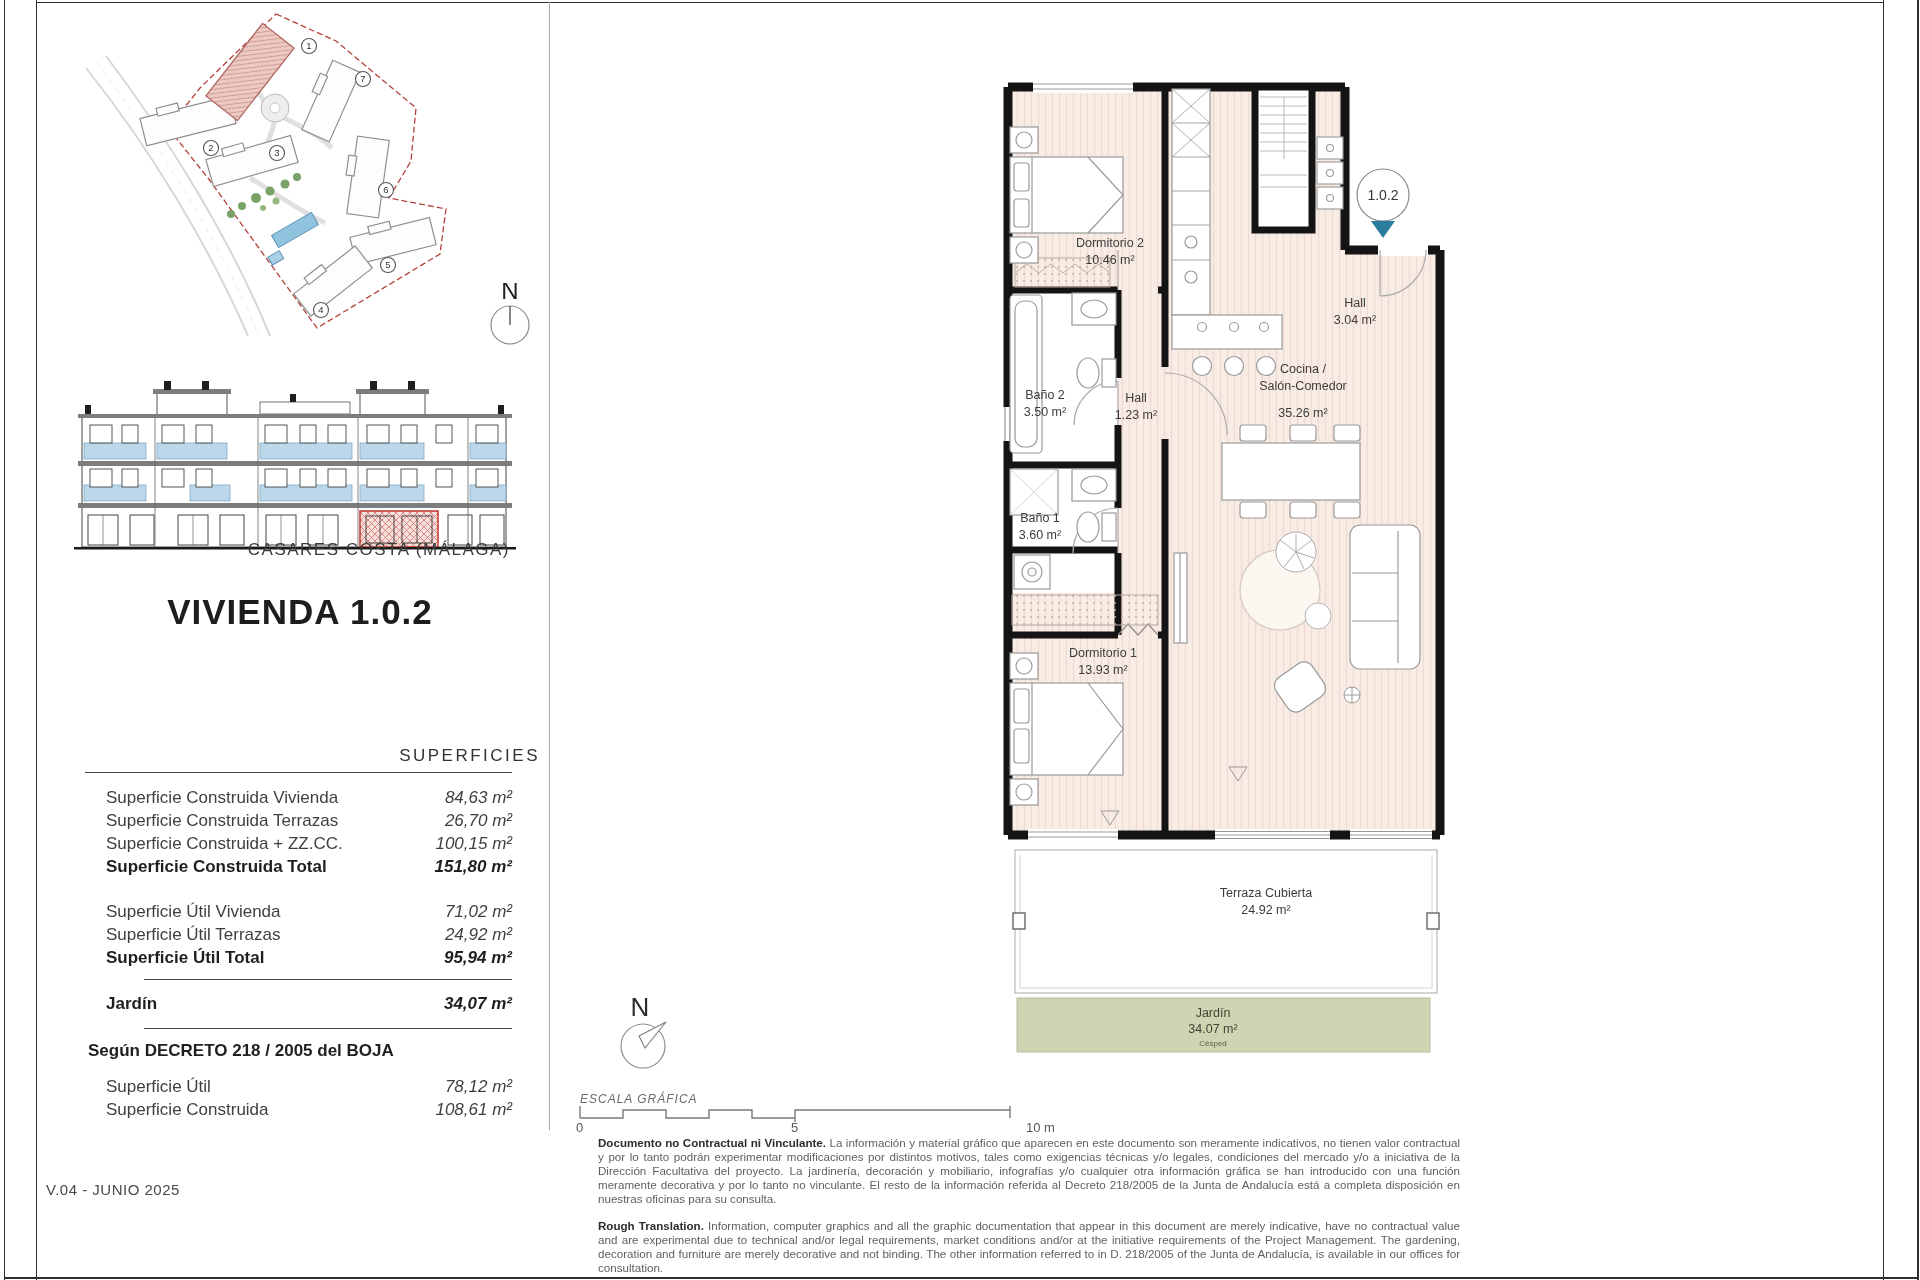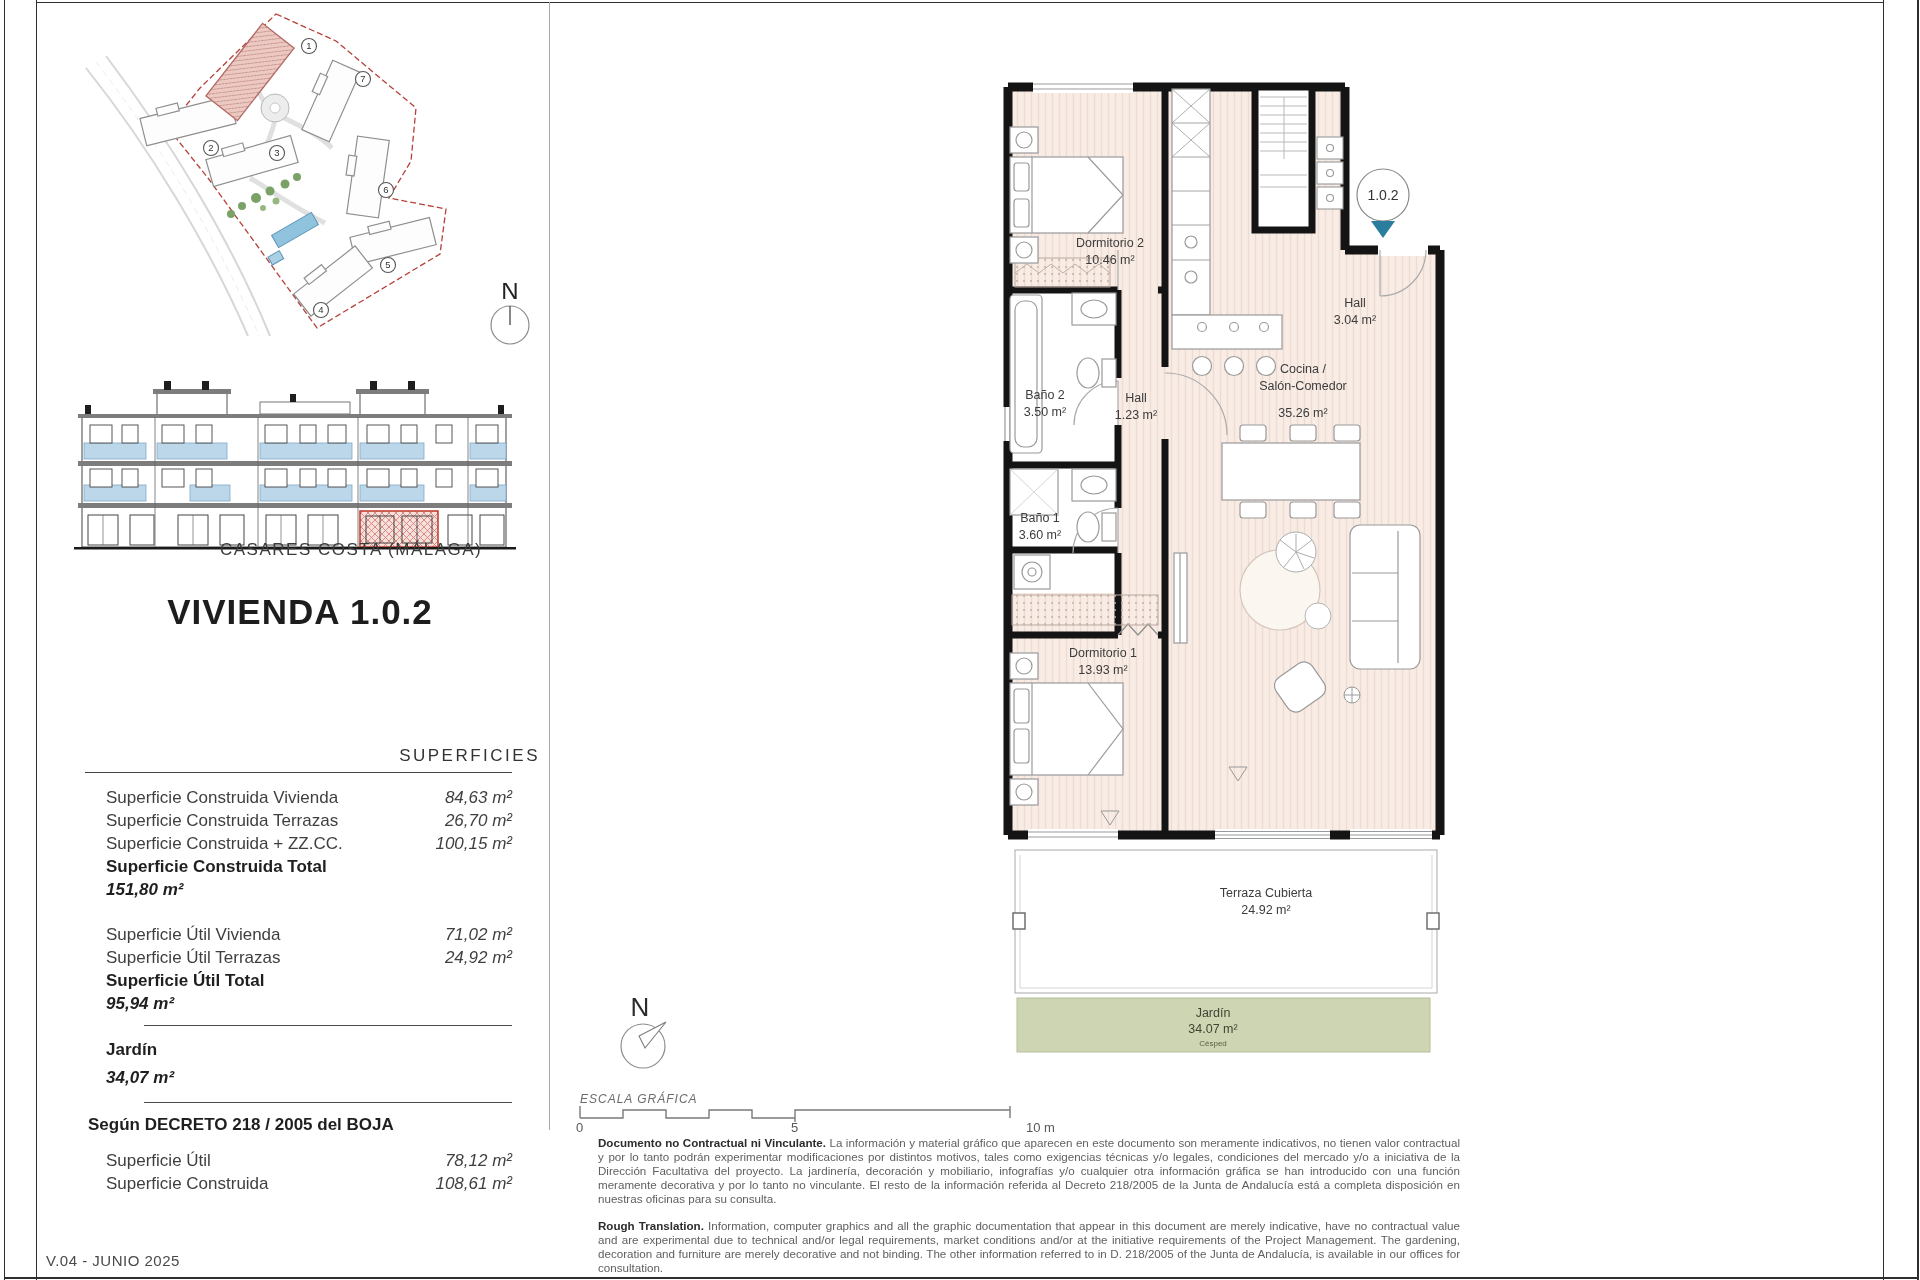--- a/index.html
+++ b/index.html
@@ -6,26 +6,26 @@
   #page{position:relative;width:1920px;height:1280px;background:#fff;overflow:hidden;
         font-family:"Liberation Sans",sans-serif;color:#3f3f3f;}
   .abs{position:absolute;}
   .frame{background:#2e2e2e;}
   .page-title{font-size:35px;font-weight:bold;color:#1d1d1d;text-align:center;letter-spacing:1px;}
   .subtitle{font-size:33px;color:#2e2e2e;text-align:center;line-height:39px;letter-spacing:1px;}
   .surf-head{font-size:17px;letter-spacing:2.5px;color:#333;text-align:right;}
   .surf-table{width:424px;font-size:17px;color:#3f3f3f;}
   .trow{display:flex;justify-content:space-between;line-height:23px;margin-left:18px;}
   .trow .val{font-style:italic;}
-  .trow.bold{font-weight:bold;color:#1f1f1f;flex-direction:column;}
+  .trow.bold{font-weight:bold;color:#1f1f1f;}
   .spacer{height:22px;}
   .rule{border-top:1.4px solid #4a4a4a;height:0;margin:10px 0;}
   .rule.short{margin-left:56px;}
   .decreto-head{font-weight:bold;color:#1f1f1f;line-height:24px;margin:8px 0 12px 0;}
-  .loc-label{font-size:17px;color:#3b3b3b;letter-spacing:1.5px;}
+  .loc-label{font-size:17px;color:#3b3b3b;letter-spacing:1.5px;text-align:right;}
   .disc{width:880px;font-size:11.6px;line-height:14px;color:#5f5f5f;text-align:justify;}
   .disc b{color:#2d2d2d;}
   .disc p{margin:0 0 13px 18px;}
   .scale-label{font-size:12px;color:#6a6a6a;letter-spacing:1px;}
   .scale-num{font-size:13px;color:#585858;}
   .version{font-size:15px;color:#4a4a4a;letter-spacing:.5px;}
   svg text{font-family:"Liberation Sans",sans-serif;}
 </style>
 </head>
 <body>
@@ -509,15 +509,15 @@
   </svg>
   <span class="abs scale-num" style="left:576px;top:1120px;">0</span>
   <span class="abs scale-num" style="left:791px;top:1120px;">5</span>
   <span class="abs scale-num" style="left:1026px;top:1120px;">10 m</span>
 
   <div class="abs disc" style="left:580px;top:1136px;">
     <p><b>Documento no Contractual ni Vinculante.</b><span> La información y material gráfico que aparecen en este documento son meramente indicativos, no tienen valor contractual y por lo tanto podrán experimentar modificaciones por distintos motivos, tales como exigencias técnicas y/o legales, condiciones del mercado y/o a iniciativa de la Dirección Facultativa del proyecto. La jardinería, decoración y mobiliario, infografías y/o cualquier otra información gráfica se han introducido con una función meramente decorativa y por lo tanto no vinculante. El resto de la información referida al Decreto 218/2005 de la Junta de Andalucía está a completa disposición en nuestras oficinas para su consulta.</span></p>
     <p><b>Rough Translation.</b><span> Information, computer graphics and all the graphic documentation that appear in this document are merely indicative, have no contractual value and are experimental due to technical and/or legal requirements, market conditions and/or at the initiative requirements of the Project Management. The gardening, decoration and furniture are merely decorative and not binding. The other information referred to in D. 218/2005 of the Junta de Andalucía, is available in our offices for consultation.</span></p>
   </div>
 
-  <div class="abs version" style="left:46px;top:1252px;">V.04 - JUNIO 2025</div>
+  <div class="abs version" style="left:46px;top:1181px;">V.04 - JUNIO 2025</div>
 
 </div>
 
 </body></html>

